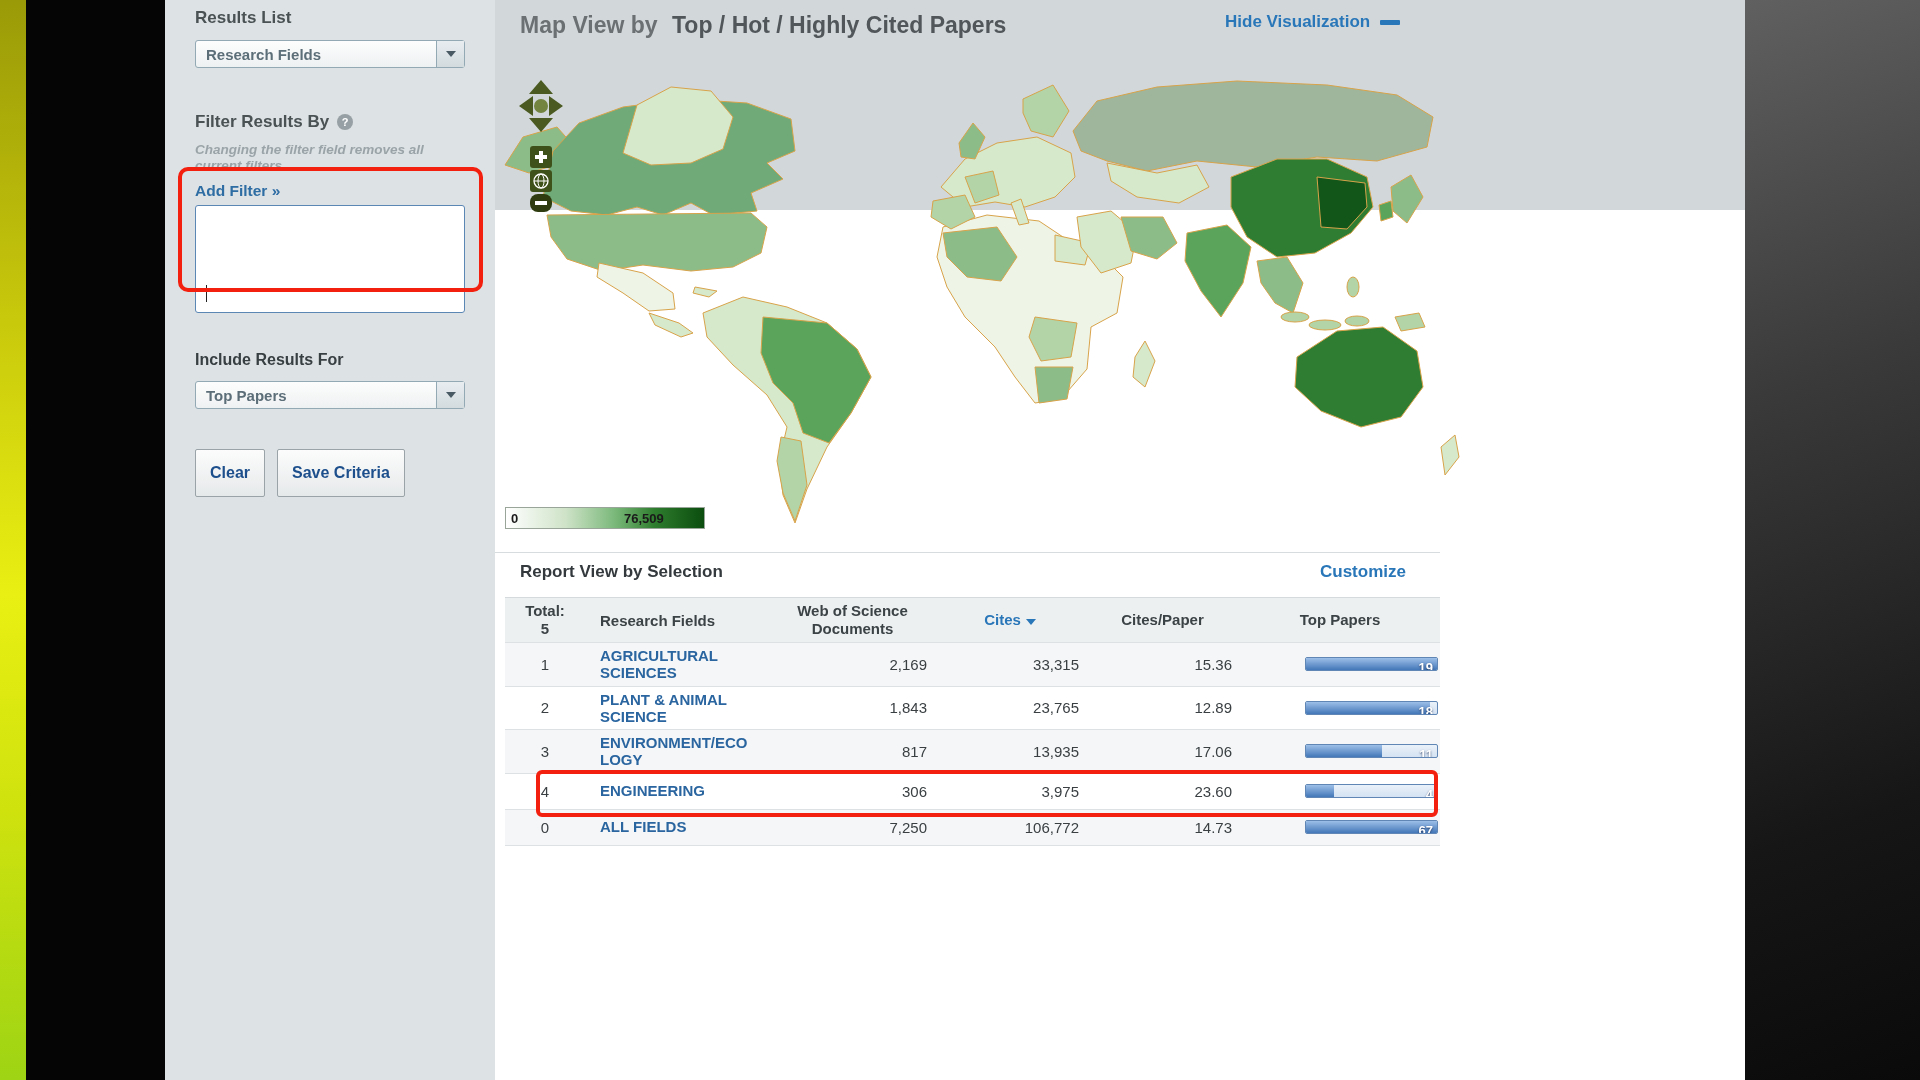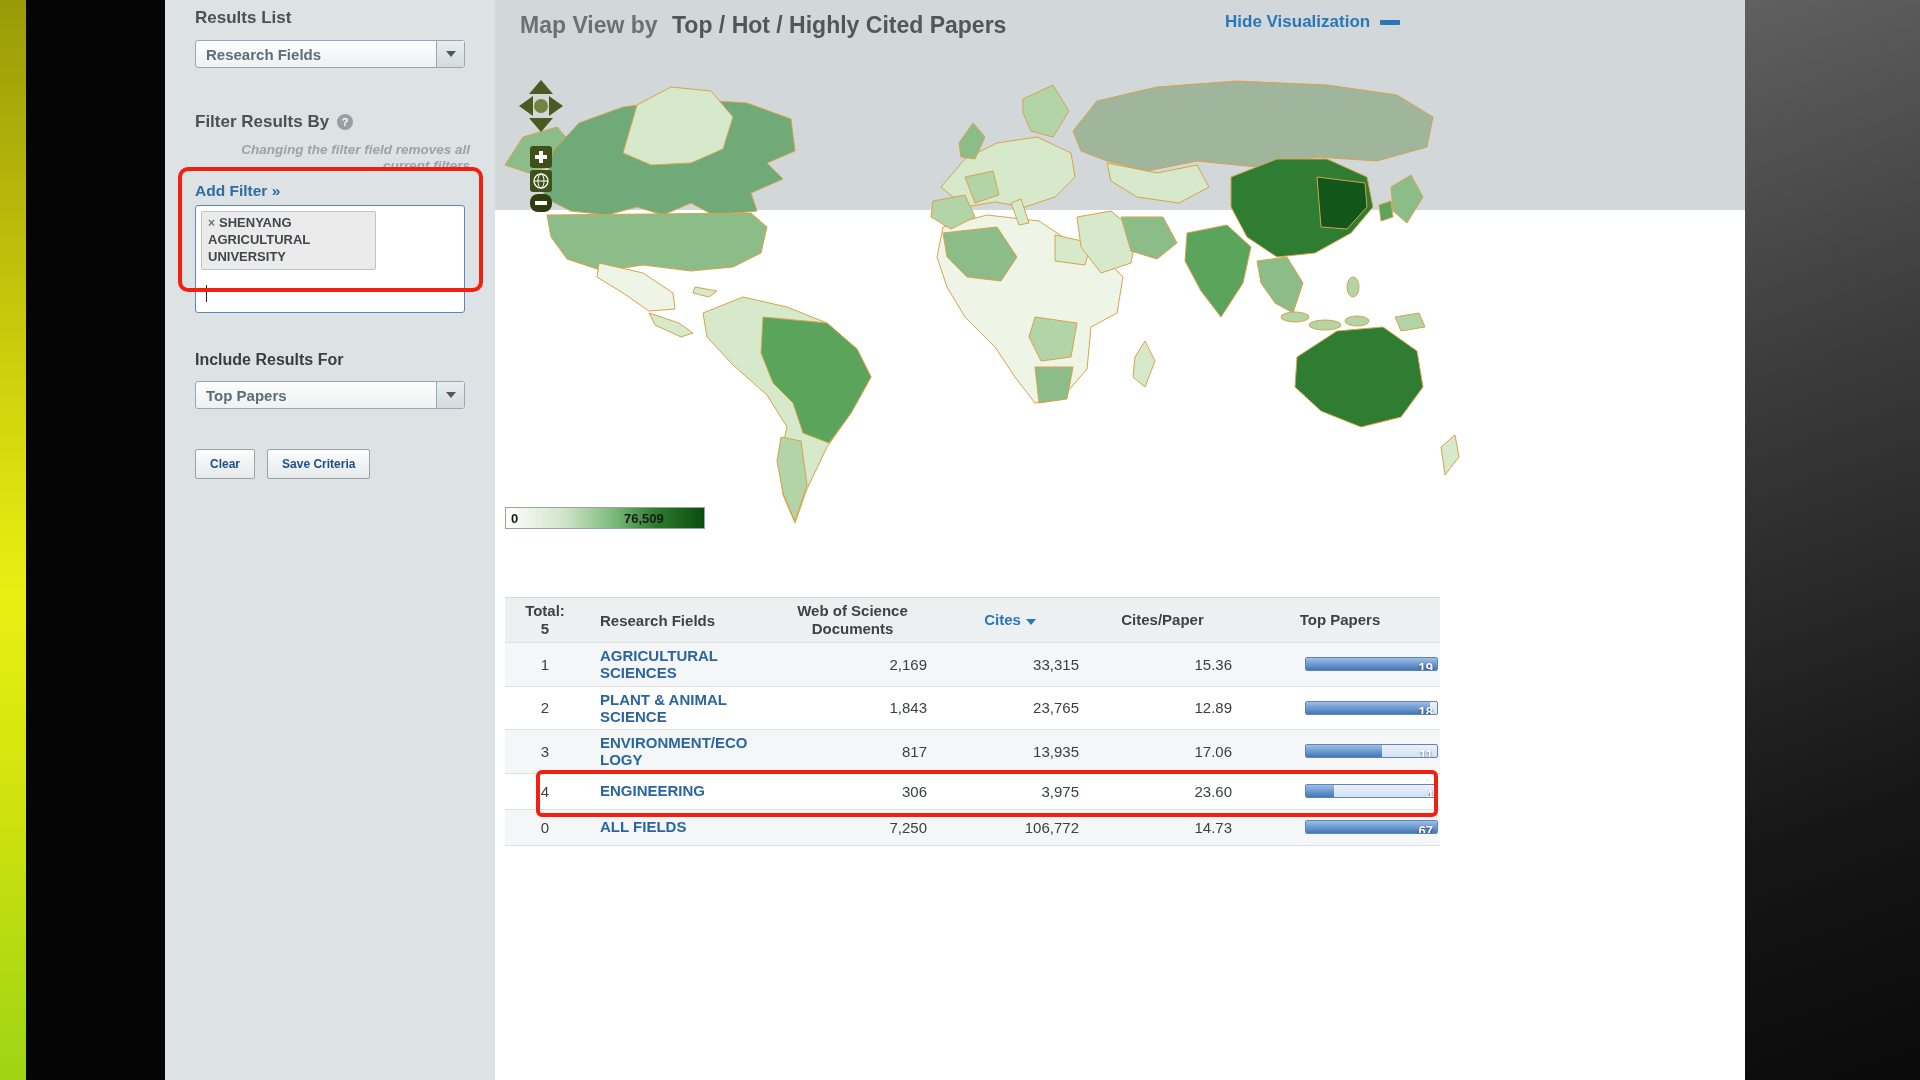--- a/index.html
+++ b/index.html
@@ -24,33 +24,33 @@
   .dropdown .dd-label { flex:1; padding-left:10px; font-size:15px; font-weight:bold; color:#5c6e78;
     white-space:nowrap; overflow:hidden; }
   .dd-chev { width:28px; height:26px; border-left:1px solid #93a9b4;
     background:linear-gradient(#e8edf0,#d3dbdf); display:flex; align-items:center; justify-content:center; }
   .dd-arrow { width:0; height:0; border-left:5px solid transparent; border-right:5px solid transparent;
     border-top:6px solid #4a5a64; }
   .filter-title { margin-top:44px; display:flex; align-items:center; }
   .help-badge { display:inline-block; width:16px; height:16px; border-radius:50%; background:#97a0a4;
     color:#fff; font-size:11px; font-weight:bold; text-align:center; line-height:16px; margin-left:8px; }
   .sb-note { margin-top:10px; width:275px; font-size:13.5px; line-height:16px; font-style:italic;
-    font-weight:bold; color:#9aa4a8;text-align:right; }
+    font-weight:bold; color:#9aa4a8; }
   .add-filter { margin-top:8px; font-size:15.5px; font-weight:bold; color:#2e6da4; cursor:pointer; display:inline-block; }
   .filter-box { margin-top:5px; width:270px; height:108px; background:#fff; border:1px solid #5b87b5;
     border-radius:3px; position:relative; padding:5px; }
   .tag { display:inline-block; max-width:175px; background:#ebebeb; border:1px solid #c2c2c2;
     border-radius:2px; padding:3px 8px 3px 6px; font-size:13px; font-weight:bold; color:#3e474b;
     line-height:1.3; text-transform:uppercase; }
   .tag-x { color:#6b7377; margin-right:4px; font-size:12px; cursor:pointer; }
   .caret { position:absolute; left:10px; bottom:10px; width:1px; height:17px; background:#222; }
   .include-title { margin-top:38px; font-size:16px; font-weight:bold; color:#383f42; }
   .btn-row { margin-top:40px; display:flex; gap:12px; }
-  .btn { height:30px; padding:0 14px; background:linear-gradient(#fcfcfc,#e6e9ea);
-    border:1px solid #9aa4a8; border-radius:2px; font-size:12px; font-weight:bold; color:#1d4f8c;
+  .btn { height:48px; padding:0 14px; background:linear-gradient(#fcfcfc,#e6e9ea);
+    border:1px solid #9aa4a8; border-radius:2px; font-size:16px; font-weight:bold; color:#1d4f8c;
     font-family:"Liberation Sans",sans-serif; cursor:pointer; }
 
   
   .main { width:1250px; height:1080px; background:#fff; position:relative; }
   .gray-band { position:absolute; left:0; top:0; width:1250px; height:210px; background:#d2d8da; }
   .map-titlebar { position:absolute; left:25px; top:12px; font-size:23px; font-weight:bold; }
   .map-title-prefix { color:#6b7072; margin-right:8px; }
   .map-title-main { color:#50565a; }
   .hide-viz { position:absolute; left:730px; top:12px; font-size:17px; font-weight:bold; color:#2976b8; cursor:pointer; }
   .hide-dash { display:inline-block; width:20px; height:5px; background:#2976b8; margin-left:10px;
@@ -127,21 +127,20 @@
       <div class="filter-title">
         <span class="sb-h">Filter Results By</span>
         <span class="help-badge">?</span>
       </div>
 
       <div class="sb-note">Changing the filter field removes all current filters</div>
 
       <div class="add-filter">Add Filter »</div>
 
       <div class="filter-box">
-        <span class="tag"><span class="tag-x">×</span><span>SHENYANG AGRICULTURAL UNIVERSITY</span></span>
         <span class="caret"></span>
       </div>
 
       <div class="include-title">Include Results For</div>
 
       <div class="dropdown">
         <span class="dd-label">Top Papers</span>
         <span class="dd-chev">
             <span class="dd-arrow"></span>
           </span>
@@ -246,20 +245,24 @@
             <rect x="18" y="121" width="12" height="4" fill="#fff"></rect>
           </g>
         </svg>
       </div>
 
       <div class="legend">
         <span class="lg-min">0</span>
         <span class="lg-max">76,509</span>
       </div>
 
+      <div class="report-head">
+        <span class="report-title">Report View by Selection</span>
+        <span class="customize">Customize</span>
+      </div>
 
       <div class="rtable">
         <div class="rrow head">
           <div class="h-center">
             <span style="display:block">Total:</span>
             <span style="display:block">5</span>
           </div>
           <div style="padding-left:15px">Research Fields</div>
           <div class="h-center">Web of Science Documents</div>
           <div class="h-center h-cites">

